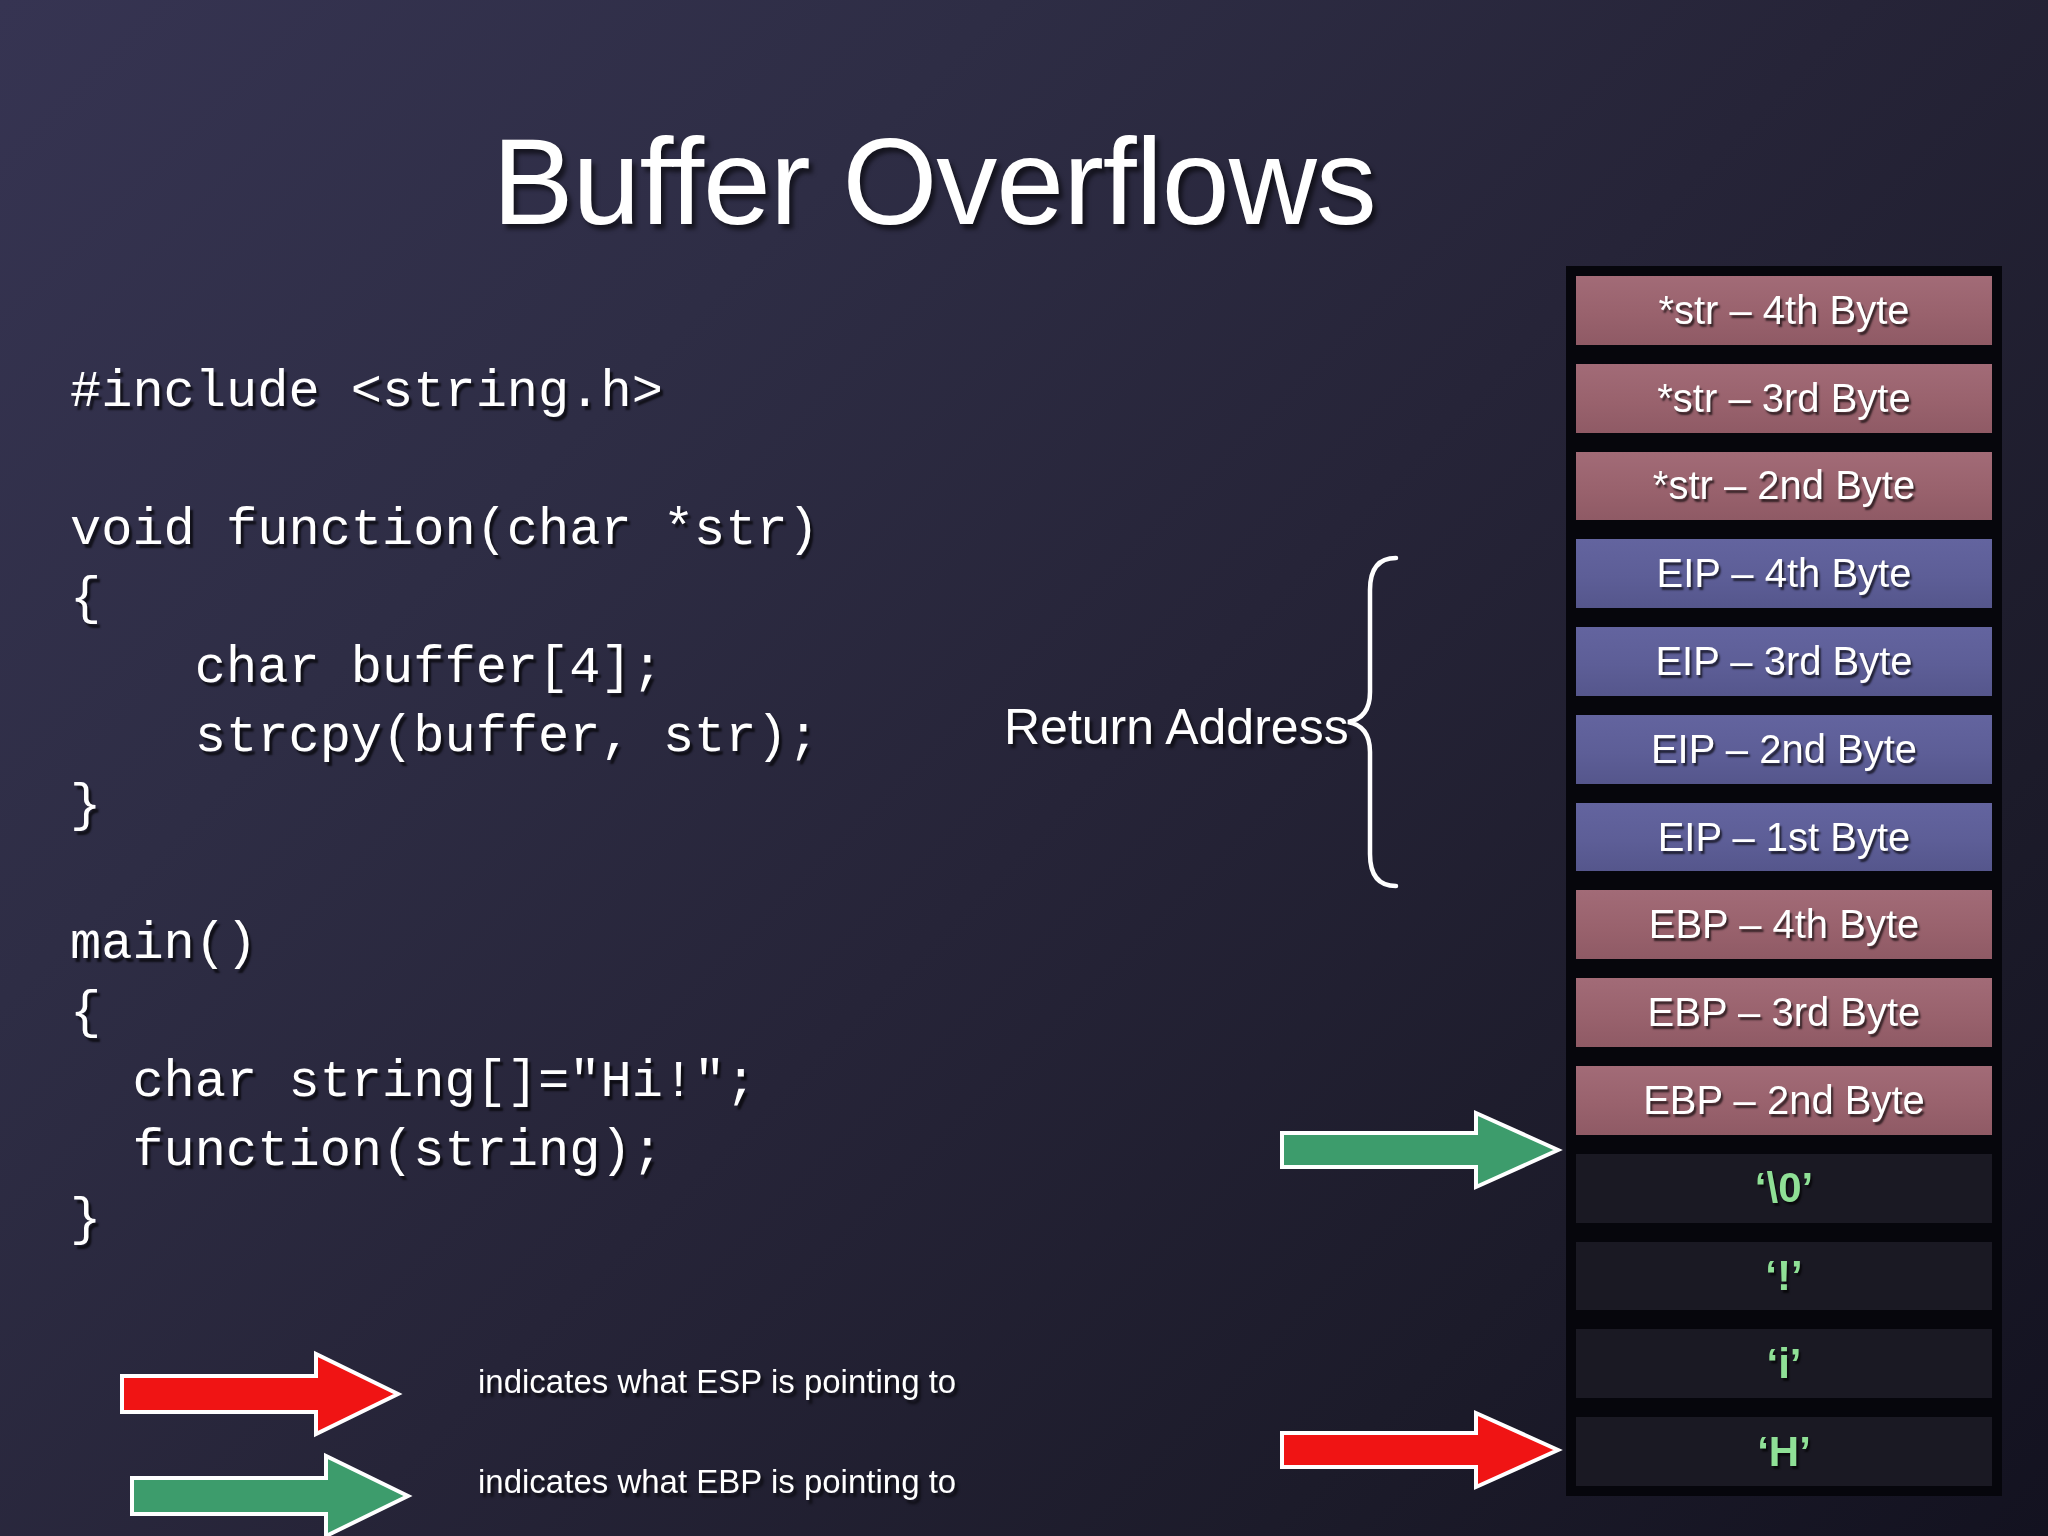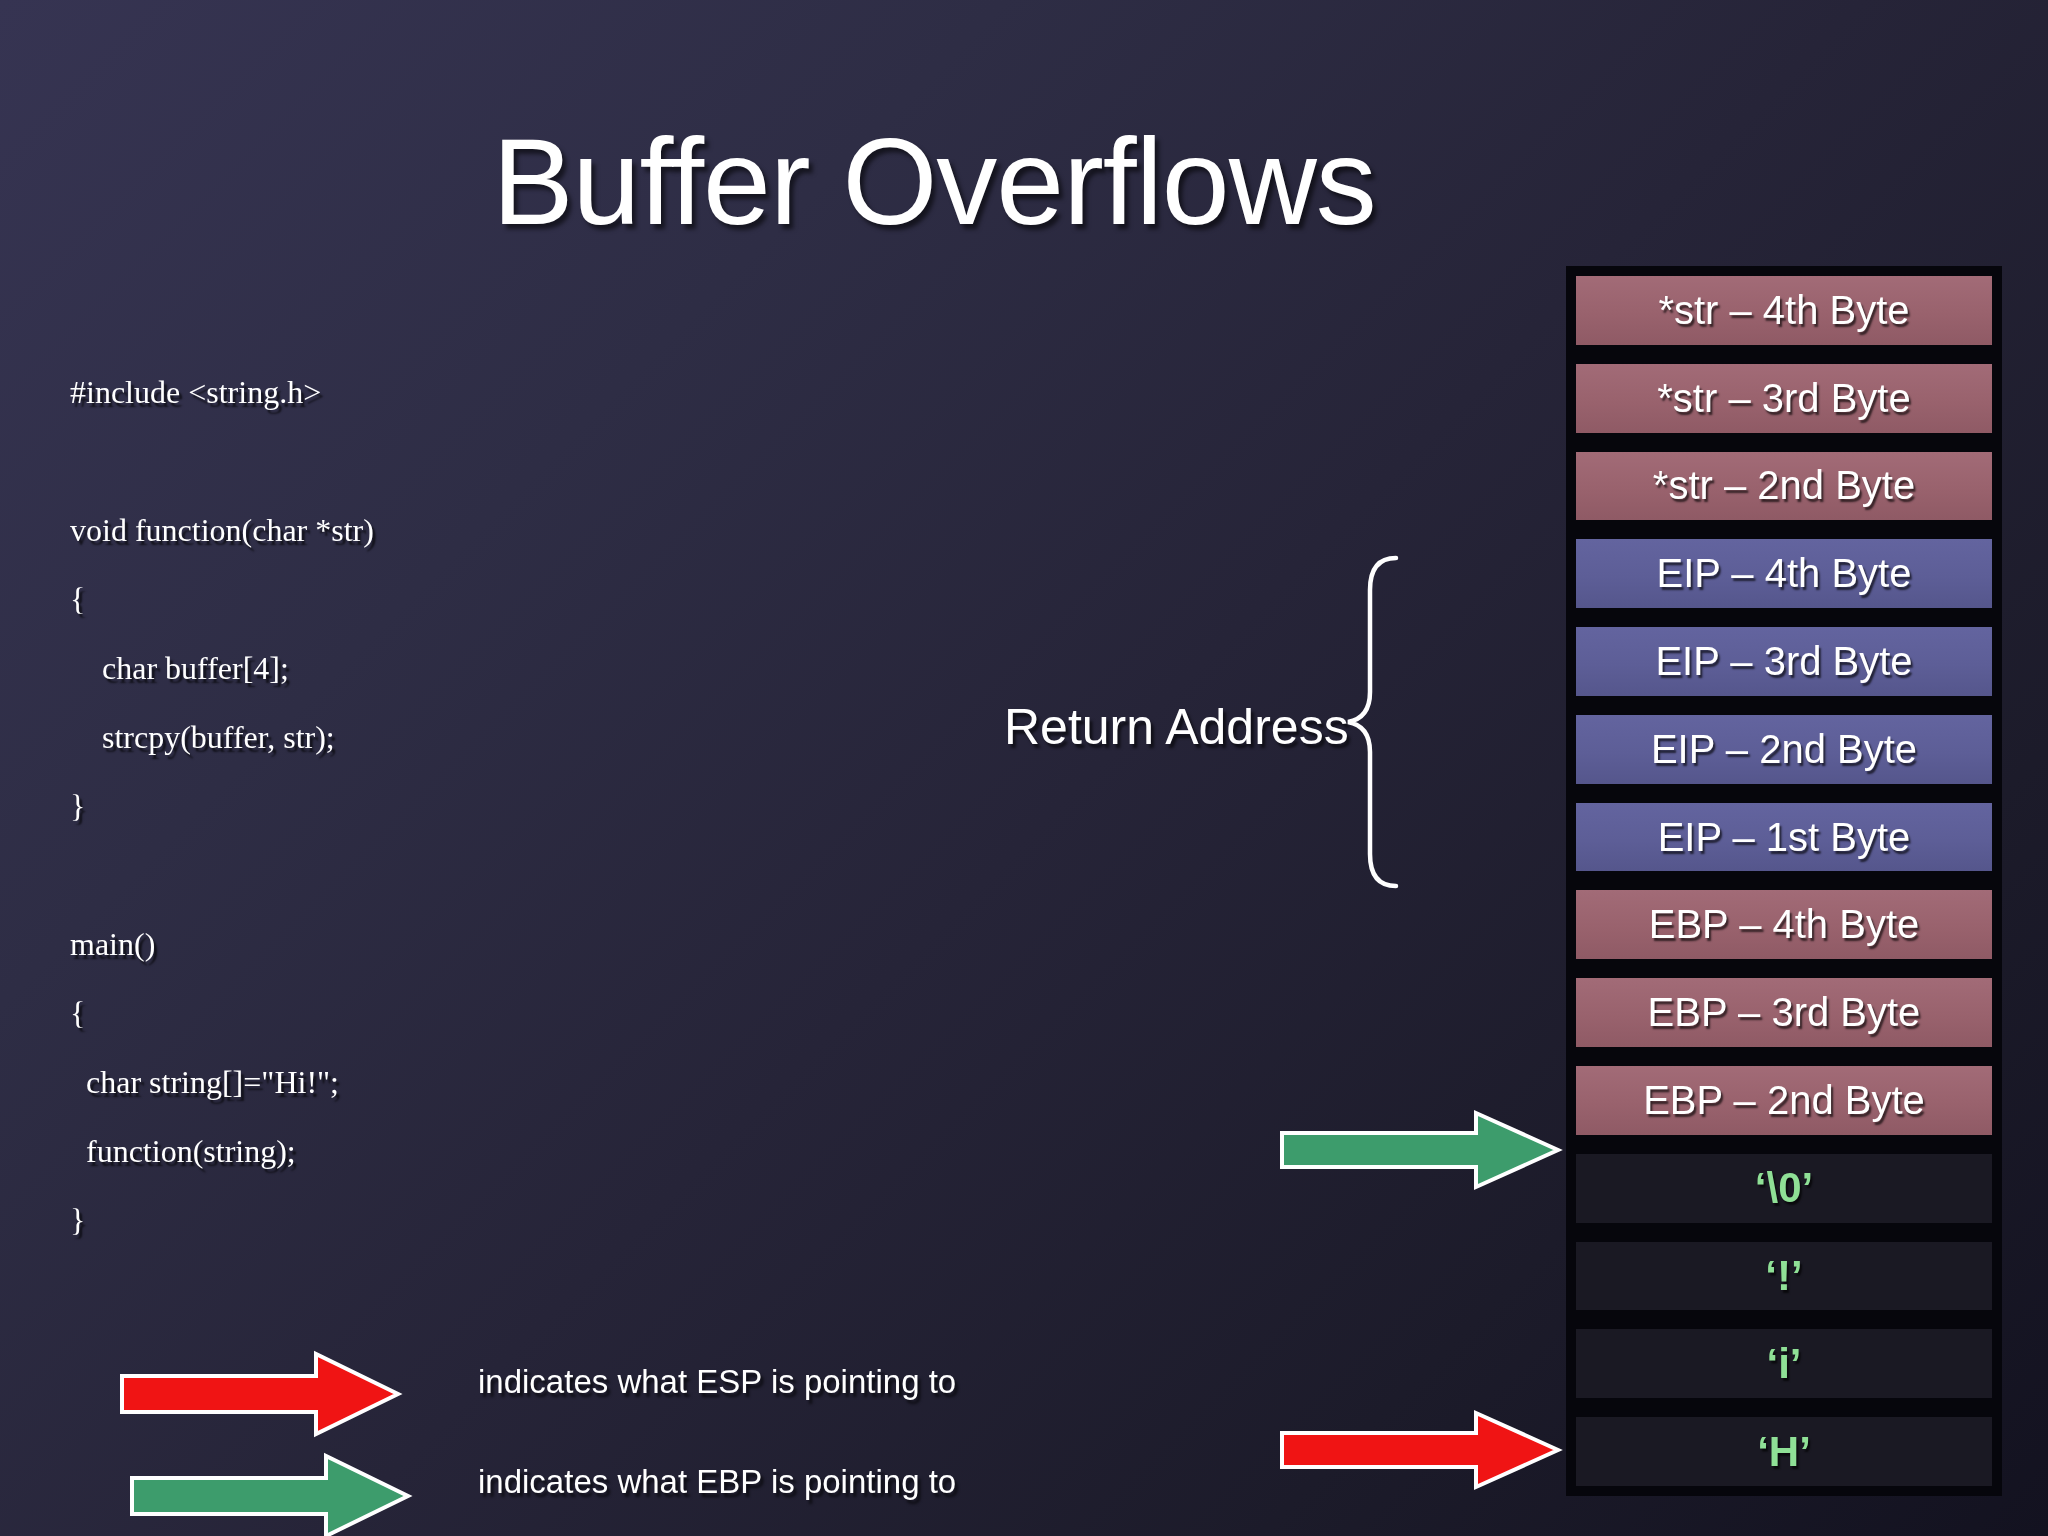--- a/index.html
+++ b/index.html
@@ -10,22 +10,22 @@
   }
   
   #title{
     position:absolute;top:112px;left:0;width:1868px;text-align:center;
     font-size:122px;font-weight:400;letter-spacing:-1px;
     text-shadow:4px 5px 4px rgba(0,0,0,0.55);
   }
   
   #code{
     position:absolute;left:70px;top:358px;
-    font-family:Liberation Serif, serif;
-    font-size:32px;
+    font-family:Liberation Mono, monospace;
+    font-size:52px;
   }
   .code-line{height:69px;line-height:69px;white-space:pre;
     text-shadow:3px 4px 2px rgba(0,0,0,0.65);}
   
   #return-address{
     position:absolute;left:1004px;top:698px;font-size:50px;
     text-shadow:3px 4px 3px rgba(0,0,0,0.6);
   }
   #brace{position:absolute;left:1338px;top:552px;}
   

